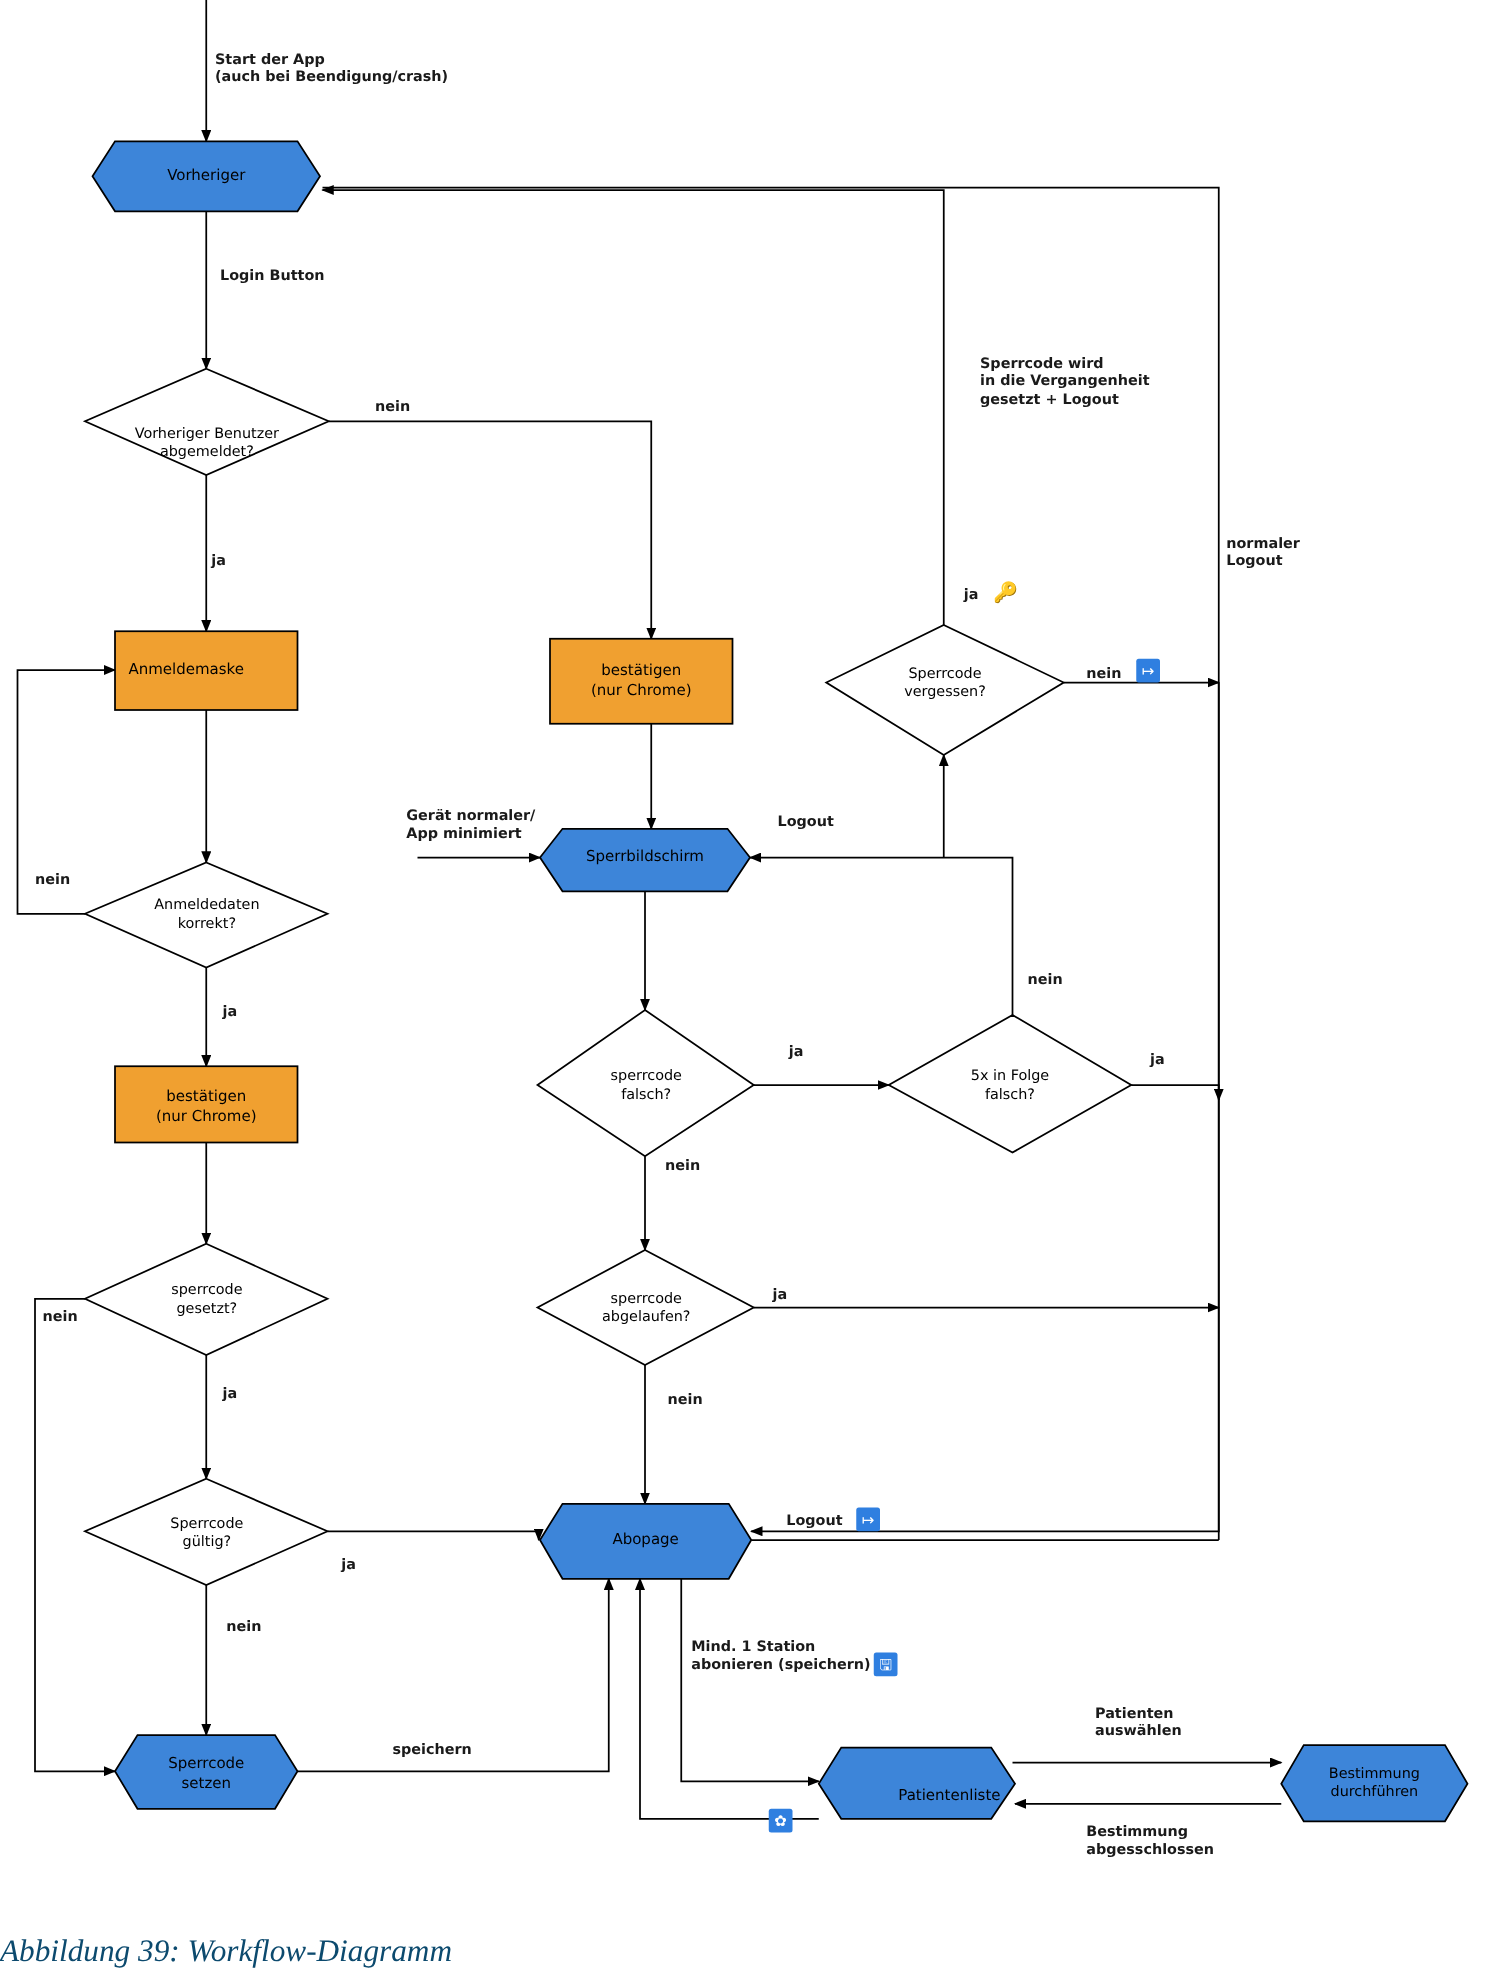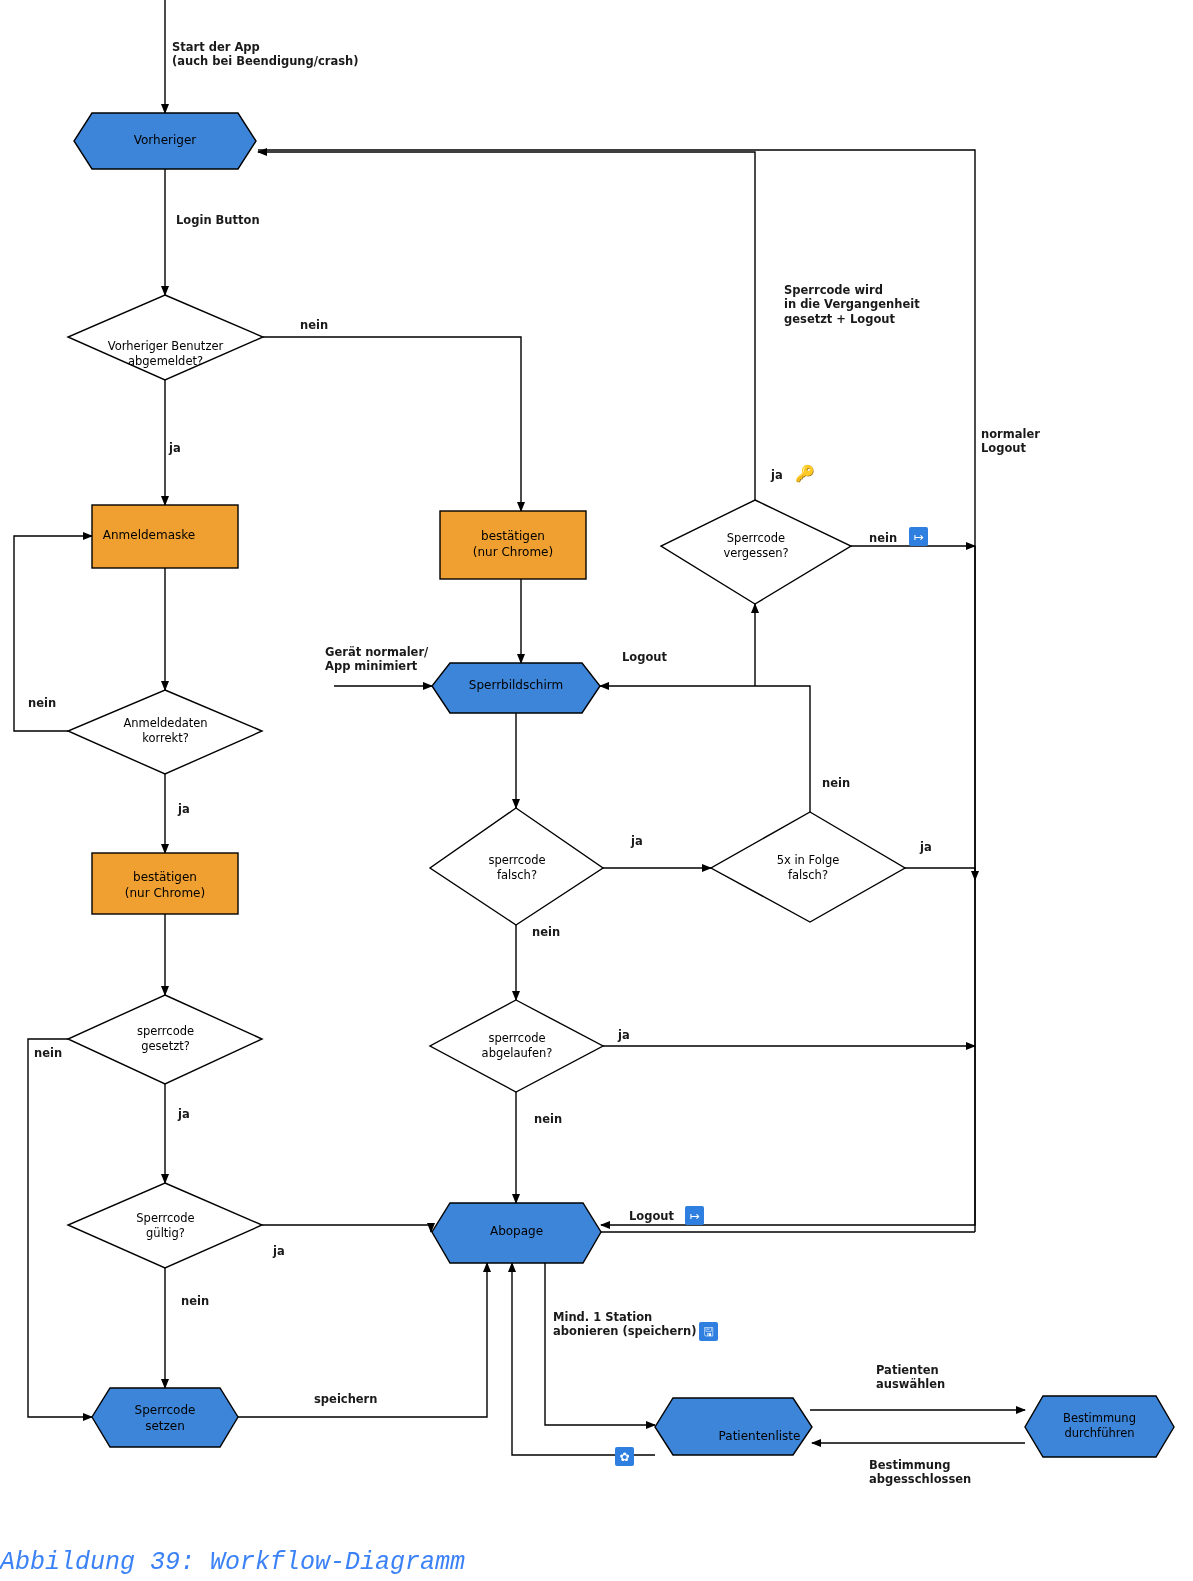--- a/index.html
+++ b/index.html
@@ -1,22 +1,22 @@
 <!DOCTYPE html>
 <html><head>
 <meta charset="utf-8">
 <style>
   html,body{margin:0;padding:0;background:#ffffff;}
   body{font-family:"DejaVu Sans","Liberation Sans",sans-serif;}
   #page{position:relative;width:1193px;height:1581px;background:#fff;overflow:hidden;}
   #svgroot{position:absolute;left:0;top:0;width:1193px;height:1581px;}
   .lbl{position:absolute;font-size:11.5px;color:#1a1a1a;line-height:1.25;white-space:pre;font-weight:bold;}
   .nodelbl{position:absolute;font-size:12px;color:#000;line-height:1.3;text-align:center;white-space:pre;}
-  .caption{position:absolute;left:0px;top:1548px;width:900px;font-family:Liberation Mono, monospace;
-           font-style:italic;font-size:25px;color:#3b82f6;}
+  .caption{position:absolute;left:0px;top:1548px;width:900px;font-family:Liberation Serif, serif;
+           font-style:italic;font-size:25px;color:#0c4a6e;}
   .icon{position:absolute;}
   .icon-badge{background:#2f7fe0;color:#fff;border-radius:2px;width:19px;height:19px;
               display:flex;align-items:center;justify-content:center;font-size:12px;line-height:1;}
 </style>
 </head>
 <body>
 
 <div id="page">
 
   <svg id="svgroot" viewBox="0 0 1193 1581">

